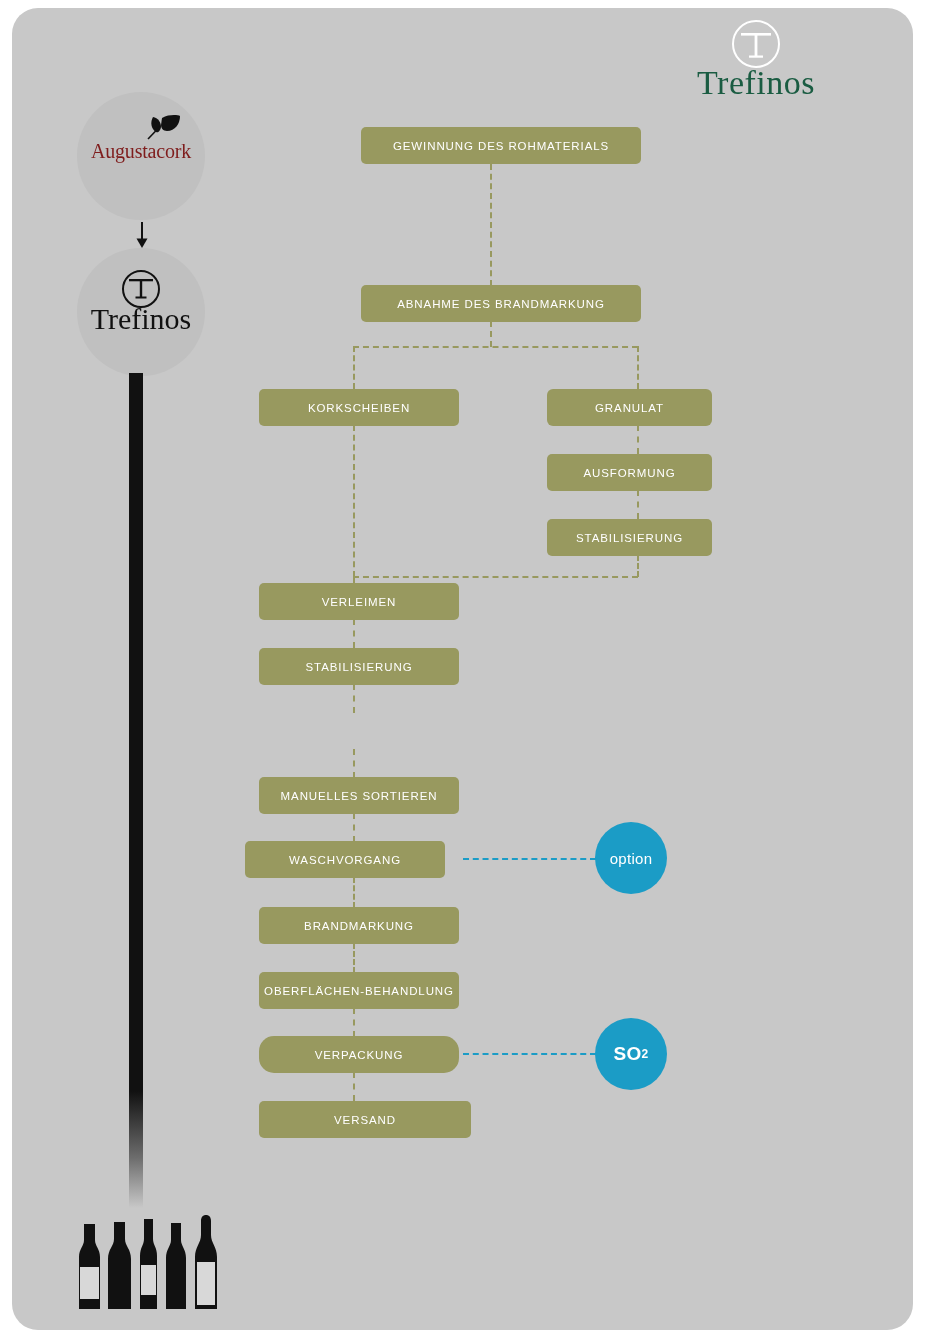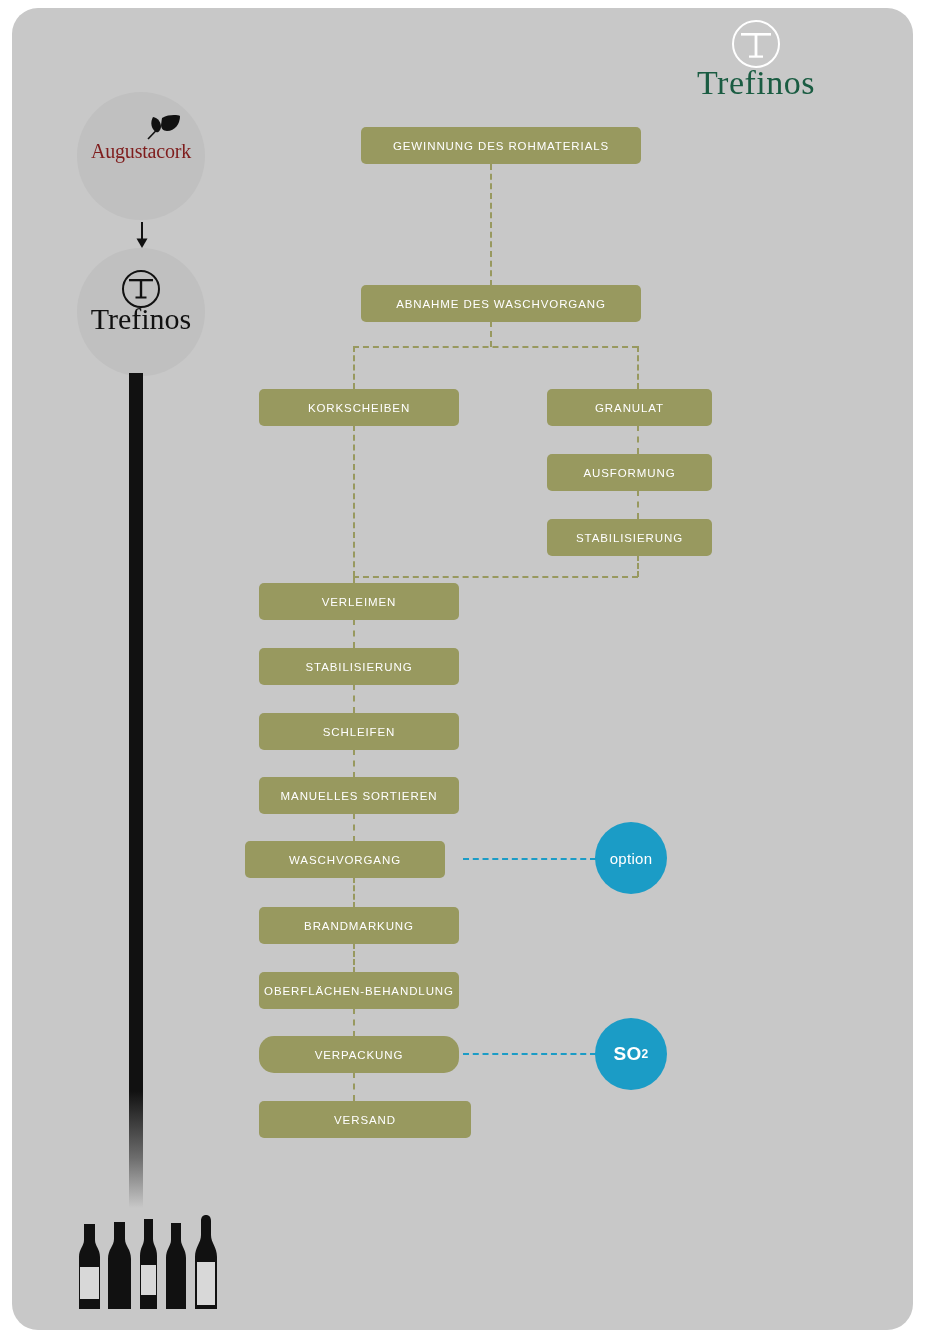--- a/index.html
+++ b/index.html
@@ -318,35 +318,34 @@
   <div class="conn conn-v" style="left:353px; top:877px; height:31px;"></div>
   <div class="conn conn-v" style="left:353px; top:943px; height:30px;"></div>
   <div class="conn conn-v" style="left:353px; top:1008px; height:29px;"></div>
   <div class="conn conn-v" style="left:353px; top:1072px; height:29px;"></div>
 
   <div class="conn-blue-h" style="left:463px; top:858px; width:133px;"></div>
   <div class="conn-blue-h" style="left:463px; top:1053px; width:133px;"></div>
 
   <div class="node" style="left:361px; top:127px; width:280px; height:37px;">GEWINNUNG DES ROHMATERIALS</div>
 
-  <div class="node" style="left:361px; top:285px; width:280px; height:37px;">ABNAHME DES WASCHVORGANG</div>
+  <div class="node" style="left:361px; top:285px; width:280px; height:37px;">ABNAHME DES BRANDMARKUNG</div>
 
   <div class="node" style="left:259px; top:389px; width:200px; height:37px;">KORKSCHEIBEN</div>
 
-  <div class="node" style="left:547px; top:389px; width:165px; height:37px;">GRANULAT</div>
+  <div class="node" style="left:547px; top:389px; width:165px; height:37px;border-radius:6px;">GRANULAT</div>
 
   <div class="node" style="left:547px; top:454px; width:165px; height:37px;">AUSFORMUNG</div>
 
   <div class="node" style="left:547px; top:519px; width:165px; height:37px;">STABILISIERUNG</div>
 
   <div class="node" style="left:259px; top:583px; width:200px; height:37px;">VERLEIMEN</div>
 
   <div class="node" style="left:259px; top:648px; width:200px; height:37px;">STABILISIERUNG</div>
 
-  <div class="node" style="left:259px; top:713px; width:200px; height:37px;">SCHLEIFEN</div>
 
   <div class="node" style="left:259px; top:777px; width:200px; height:37px;">MANUELLES SORTIEREN</div>
 
   <div class="node" style="left:245px; top:841px; width:200px; height:37px;">WASCHVORGANG</div>
 
   <div class="node" style="left:259px; top:907px; width:200px; height:37px;">BRANDMARKUNG</div>
 
   <div class="node" style="left:259px; top:972px; width:200px; height:37px;">OBERFLÄCHEN-BEHANDLUNG</div>
 
   <div class="node" style="left:259px; top:1036px; width:200px; height:37px;border-radius:15px;">VERPACKUNG</div>

